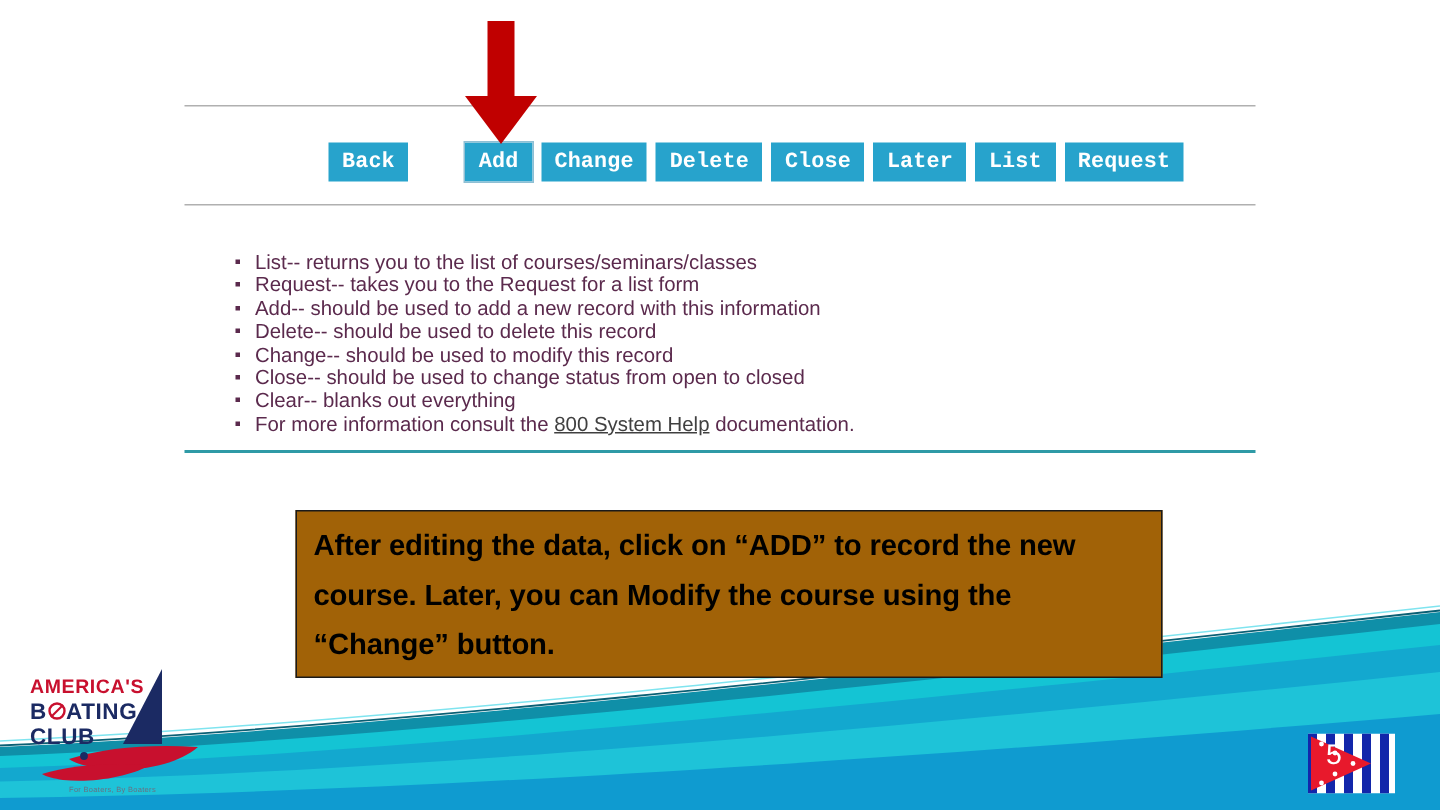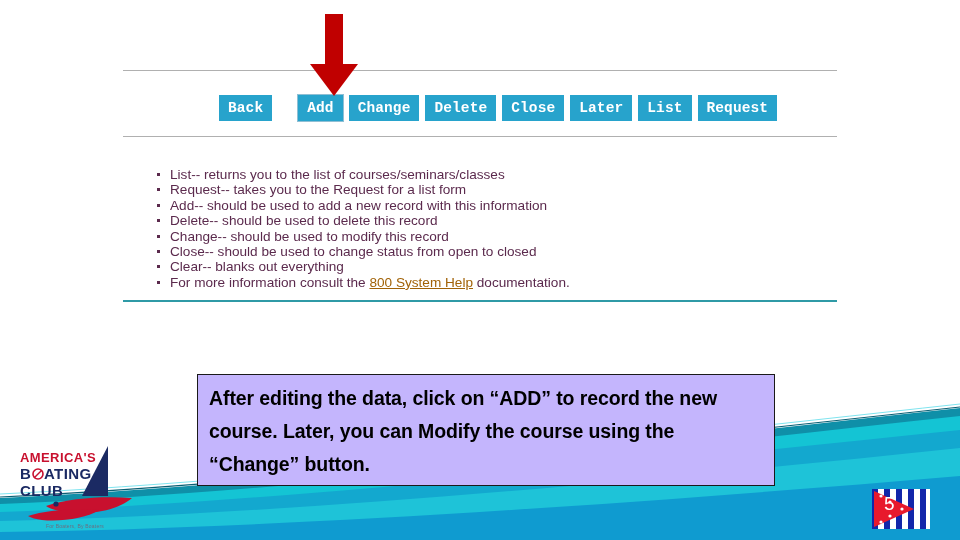--- a/index.html
+++ b/index.html
@@ -72,21 +72,21 @@
     font-weight: bold;
     font-size: 14.5px;
     line-height: 26px;
     text-align: center;
     padding: 0 9px;
     border: 0;
     margin-right: 6px;
     letter-spacing: 0.1px;
     white-space: nowrap;
   }
-  .form-button.gap-before { margin-left: 20px; }
+  .form-button.gap-before { margin-left: 32px; }
   .form-button.highlighted {
     outline: 1px solid #8fbfd4;
   }
 
   
   #help-list {
     position: absolute;
     left: 136px;
     top: 150px;
     width: 660px;
@@ -108,32 +108,32 @@
     content: "";
     position: absolute;
     left: 4px;
     top: 6px;
     width: 3px;
     height: 3px;
     background: #5b2a4d;
   }
   .help-link {
     text-decoration: underline;
-    color: #a16207;
+    color: #404040;
   }
 
   
   #caption-box {
     position: absolute;
     left: 197px;
-    top: 374px;
+    top: 340px;
     width: 578px;
     height: 112px;
     box-sizing: border-box;
-    background: #c4b5fd;
+    background: #a16207;
     border: 1px solid #1a1a1a;
     padding: 7px 11px 0 11px;
     z-index: 30;
   }
   #caption-text {
     margin: 0;
     color: #000000;
     font-family: "Liberation Sans", sans-serif;
     font-weight: bold;
     font-size: 19.5px;

